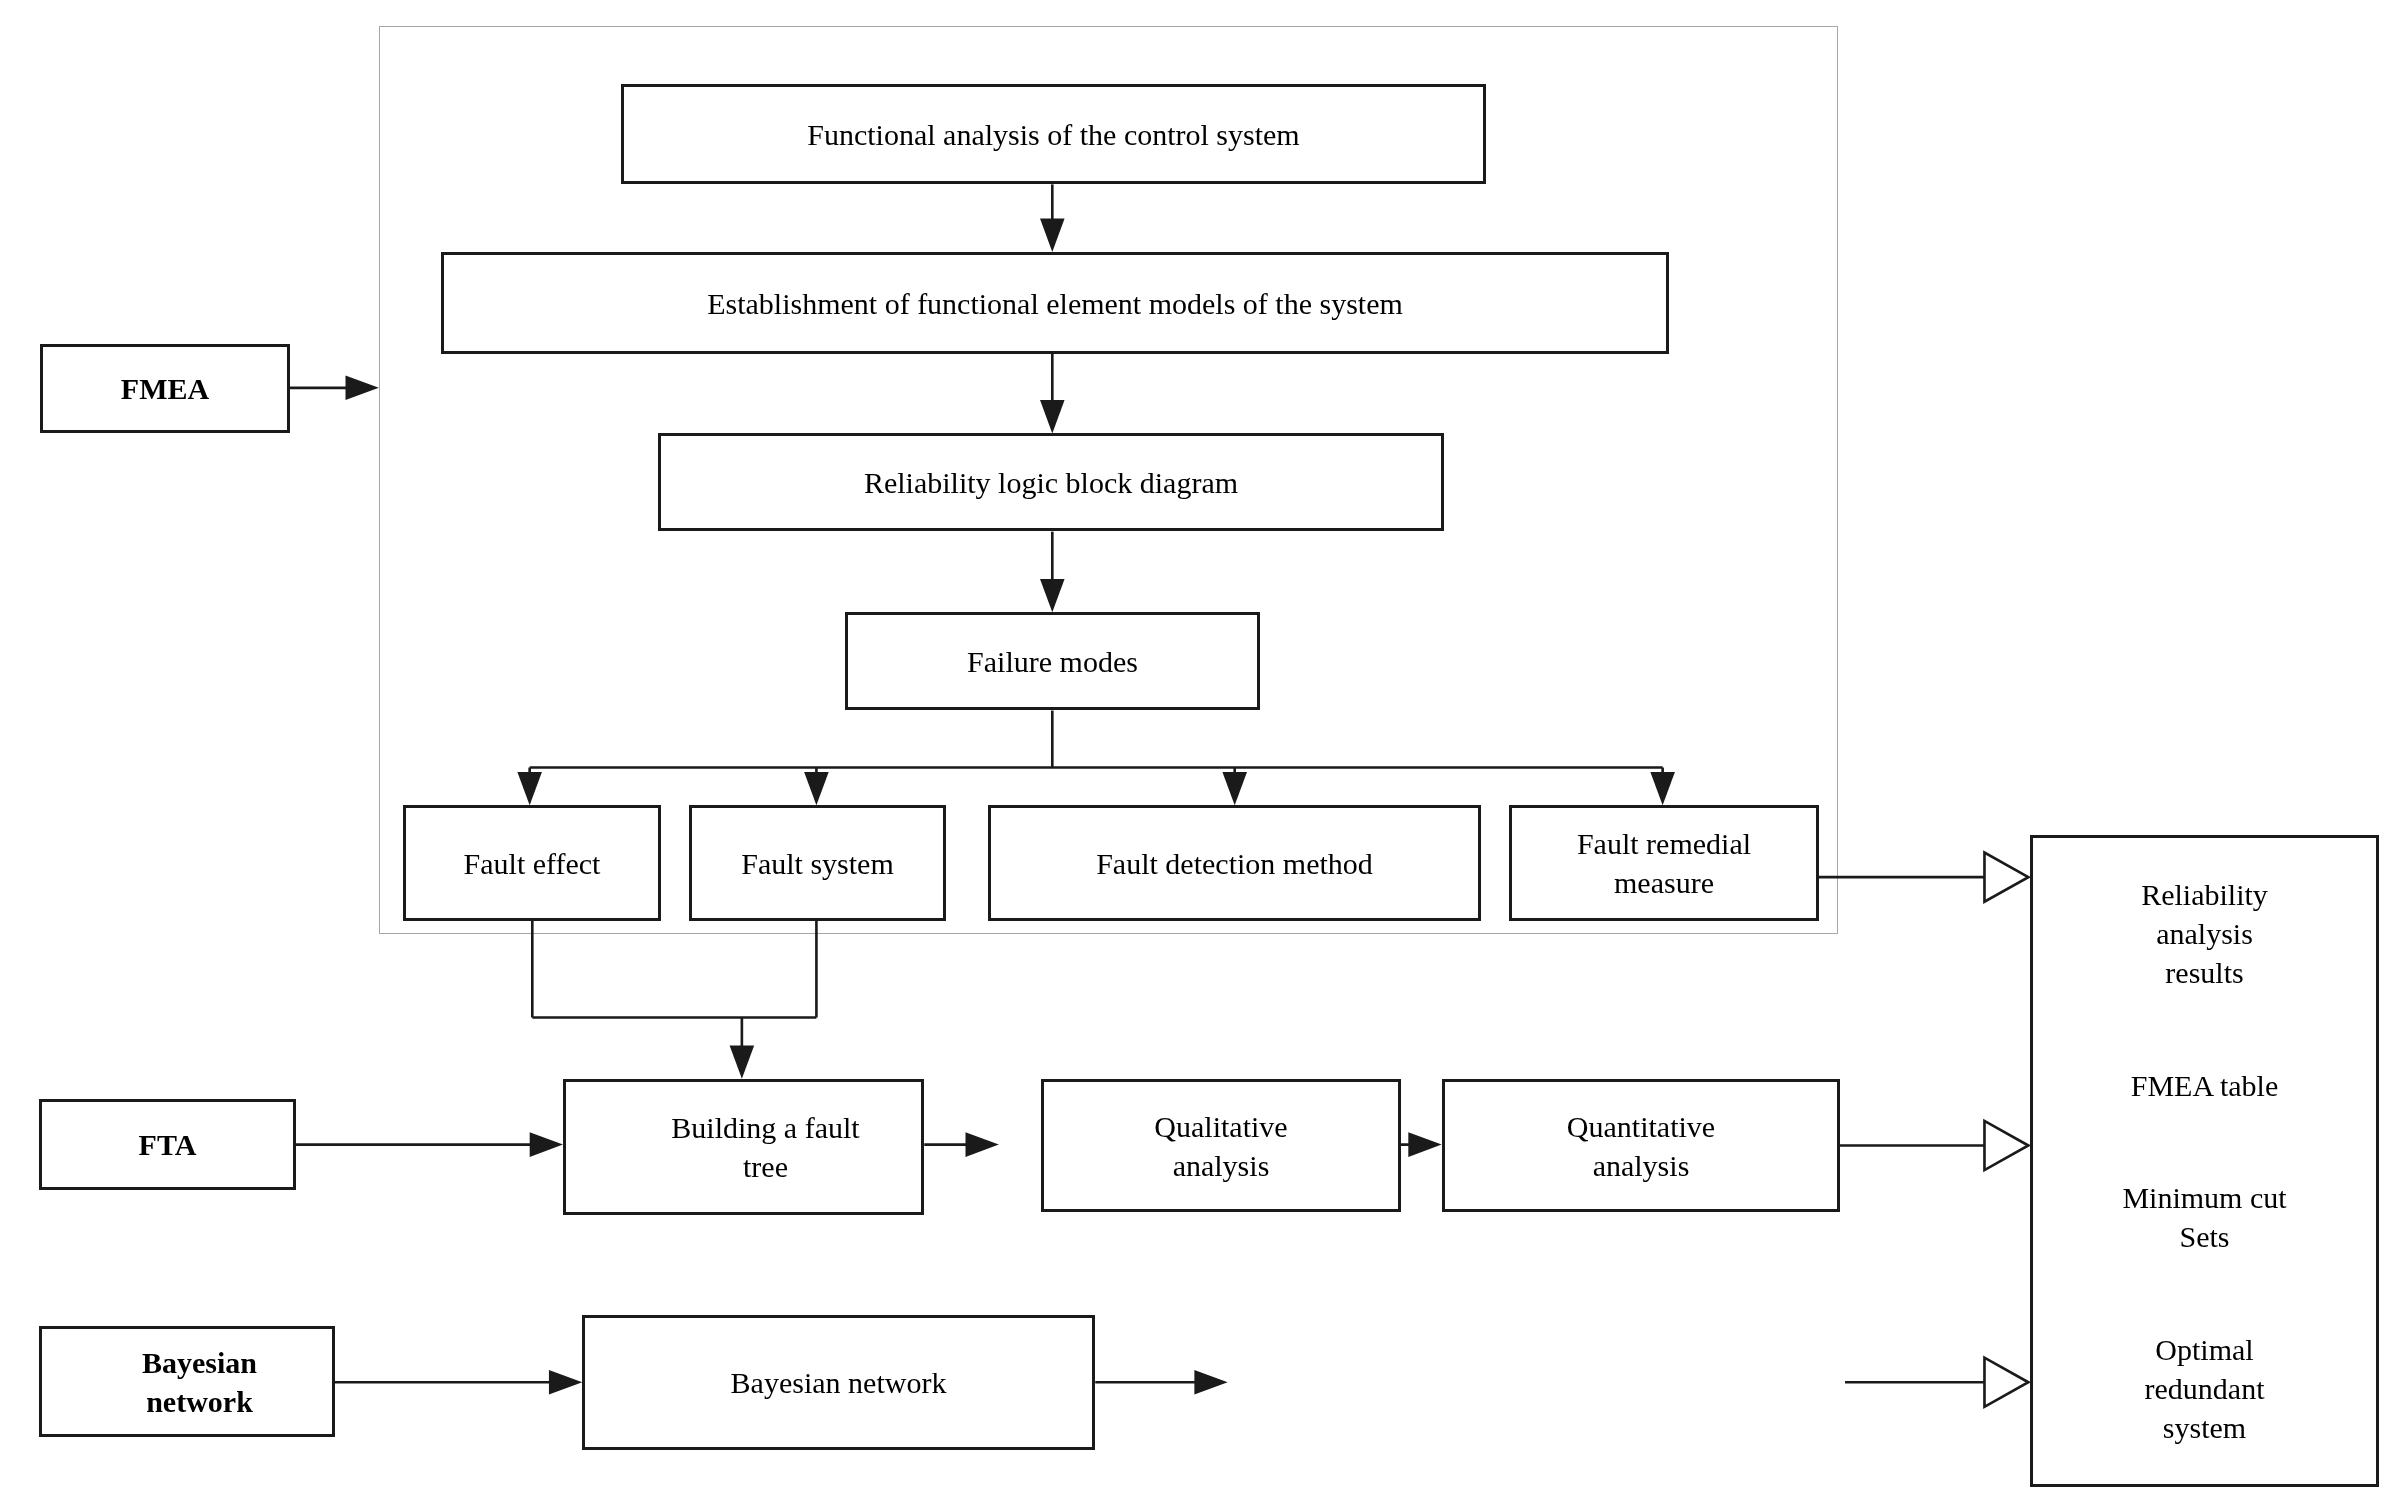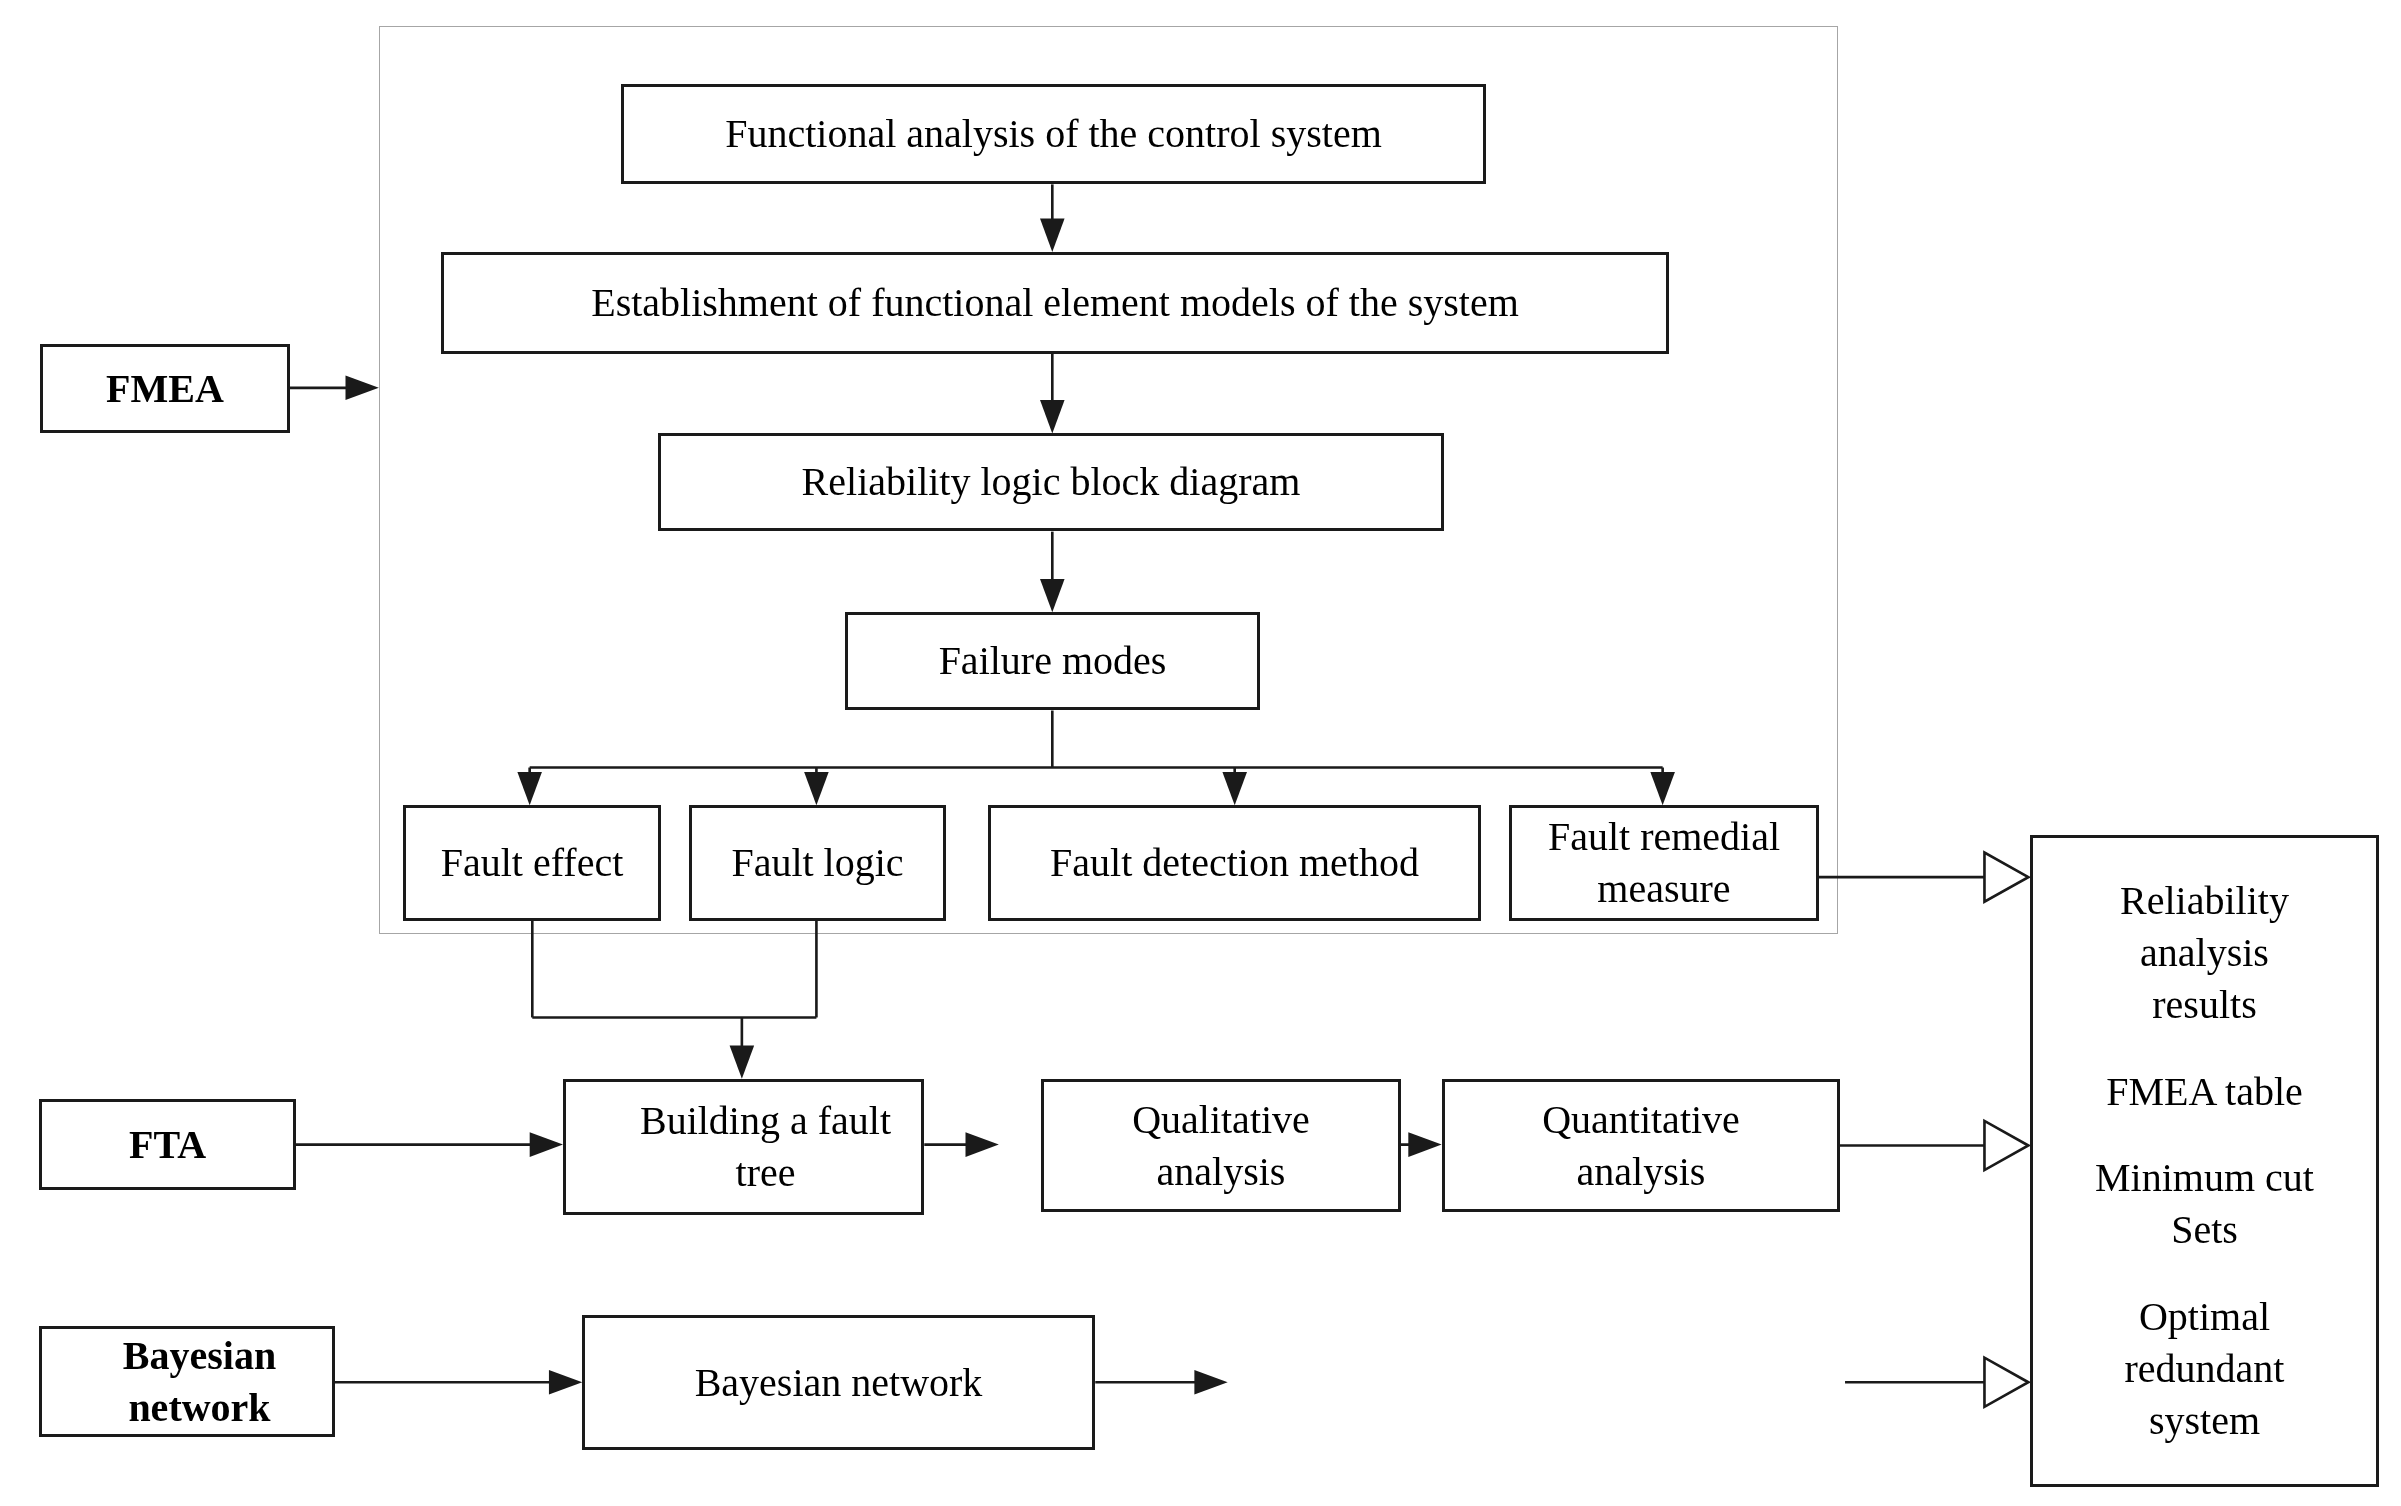--- a/index.html
+++ b/index.html
@@ -20,21 +20,21 @@
   }
   .box{
     position:absolute;
     border:3.5px solid #1a1a1a;
     background:#ffffff;
     box-sizing:border-box;
     display:flex;
     align-items:center;
     justify-content:center;
     text-align:center;
-    font-size:40px;
+    font-size:30px;
     line-height:1.30;
     white-space:pre-line;
   }
   .bold{font-weight:bold;margin-left:8px;}
   .results{
     flex-direction:column;
     justify-content:space-between;
     padding:37px 5.3px;
   }
   svg.wires{
@@ -141,21 +141,21 @@
   <div class="box bold" style="left:32px;top:344px;width:250px;height:89px;">FMEA</div>
   <div class="box bold" style="left:31px;top:1099px;width:257px;height:91px;">FTA</div>
   <div class="box bold" style="left:31px;top:1326px;width:296px;height:111px;padding-left:25px;">Bayesian
 network</div>
 
   <div class="box" style="left:621px;top:84px;width:865px;height:100px;">Functional analysis of the control system</div>
   <div class="box" style="left:441px;top:252px;width:1228px;height:102px;">Establishment of functional element models of the system</div>
   <div class="box" style="left:658px;top:433px;width:786px;height:98px;">Reliability logic block diagram</div>
   <div class="box" style="left:845px;top:612px;width:415px;height:98px;">Failure modes</div>
   <div class="box" style="left:403px;top:805px;width:258px;height:116px;">Fault effect</div>
-  <div class="box" style="left:689px;top:805px;width:257px;height:116px;">Fault logic</div>
+  <div class="box" style="left:689px;top:805px;width:257px;height:116px;">Fault system</div>
   <div class="box" style="left:988px;top:805px;width:493px;height:116px;">Fault detection method</div>
   <div class="box" style="left:1509px;top:805px;width:310px;height:116px;">Fault remedial
 measure</div>
 
   <div class="box" style="left:563px;top:1079px;width:361px;height:136px;padding-left:44px;">Building a fault
 tree</div>
   <div class="box" style="left:999px;top:1079px;width:360px;height:133px;margin-left:42px;">Qualitative
 analysis</div>
   <div class="box" style="left:1442px;top:1079px;width:398px;height:133px;">Quantitative
 analysis</div>

